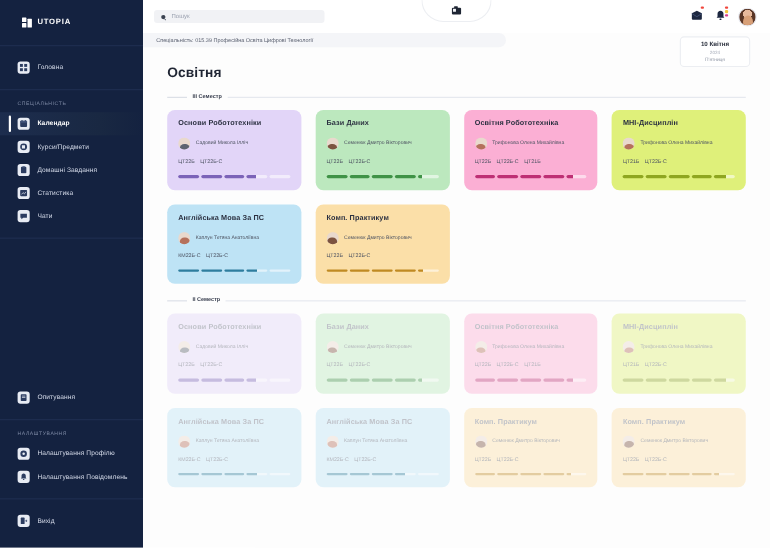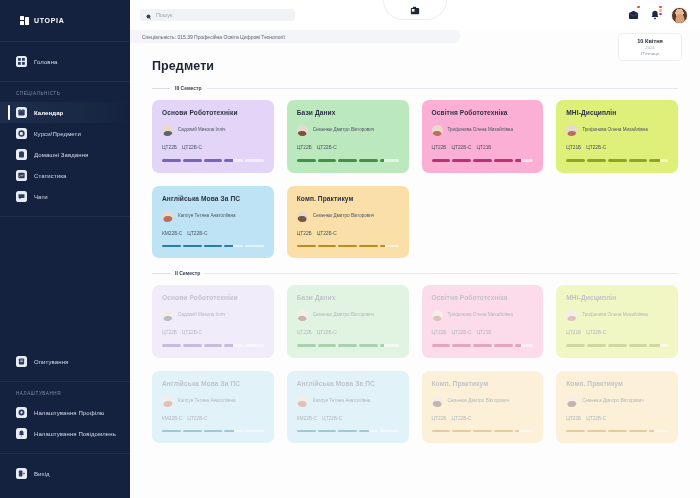--- a/index.html
+++ b/index.html
@@ -314,21 +314,21 @@
     <div class="specbar">
       <span>Спеціальність: 015.39 Професійна Освіта Цифрові Технології</span>
     </div>
 
     <div class="datecard">
       <span class="d1">10 Квітня</span>
       <span class="d2">2024</span>
       <span class="d3">П'ятниця</span>
     </div>
 
-    <h1 class="page-title">Предмети</h1>
+    <h1 class="page-title">Освітня</h1>
 
     <div class="content" id="semesters-root">
         <div>
           <div class="divider">
             <span class="line-s"></span>
             <span class="lbl">III Семестр</span>
             <span class="line-l"></span>
           </div>
           <div class="grid">
             <div class="card" style="background: rgb(226, 213, 248);">

